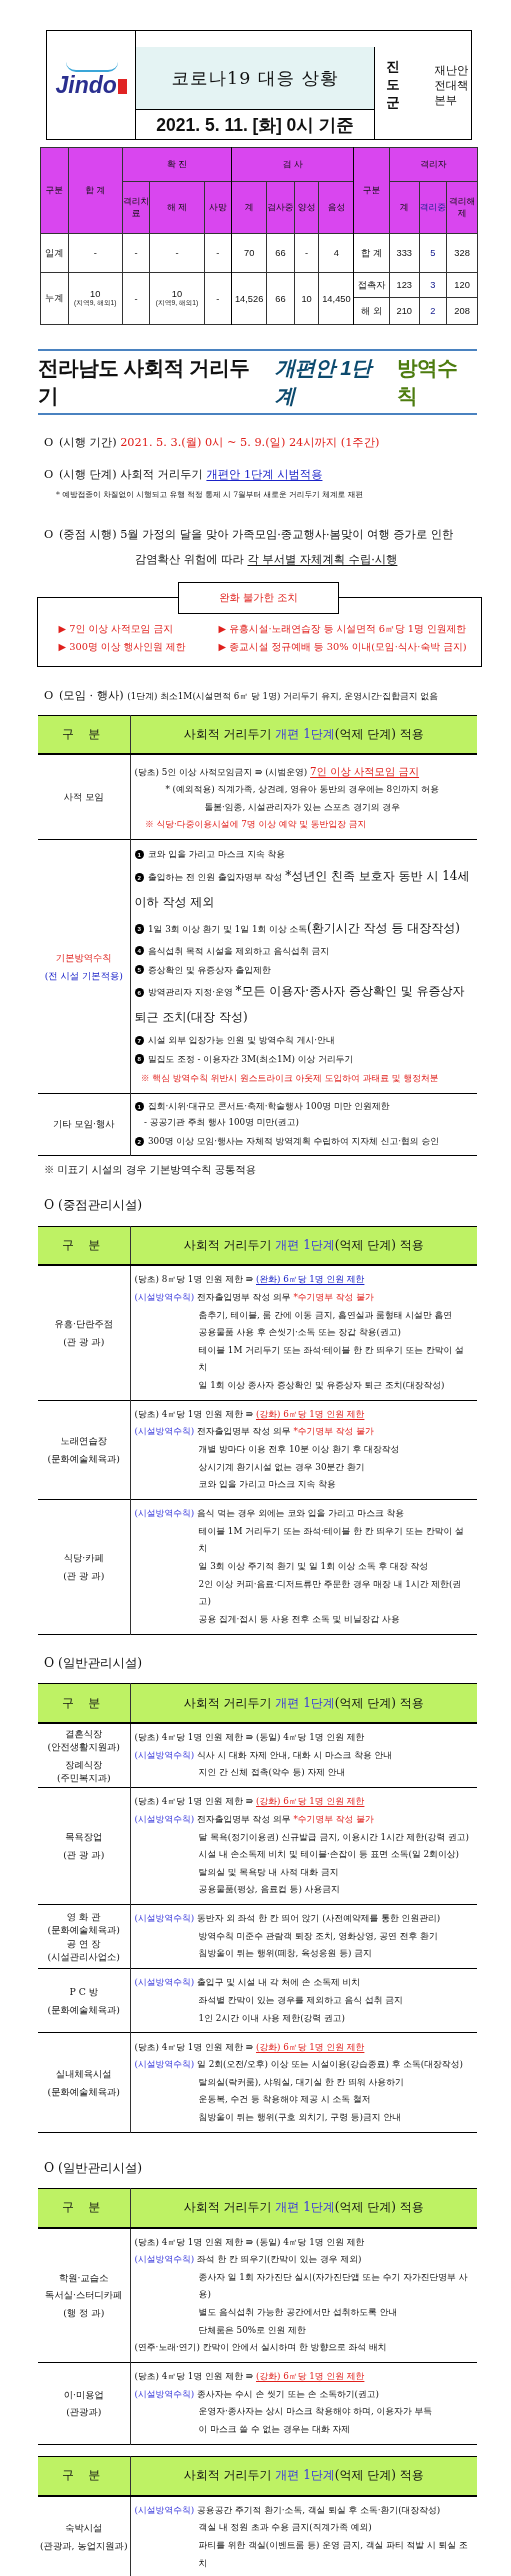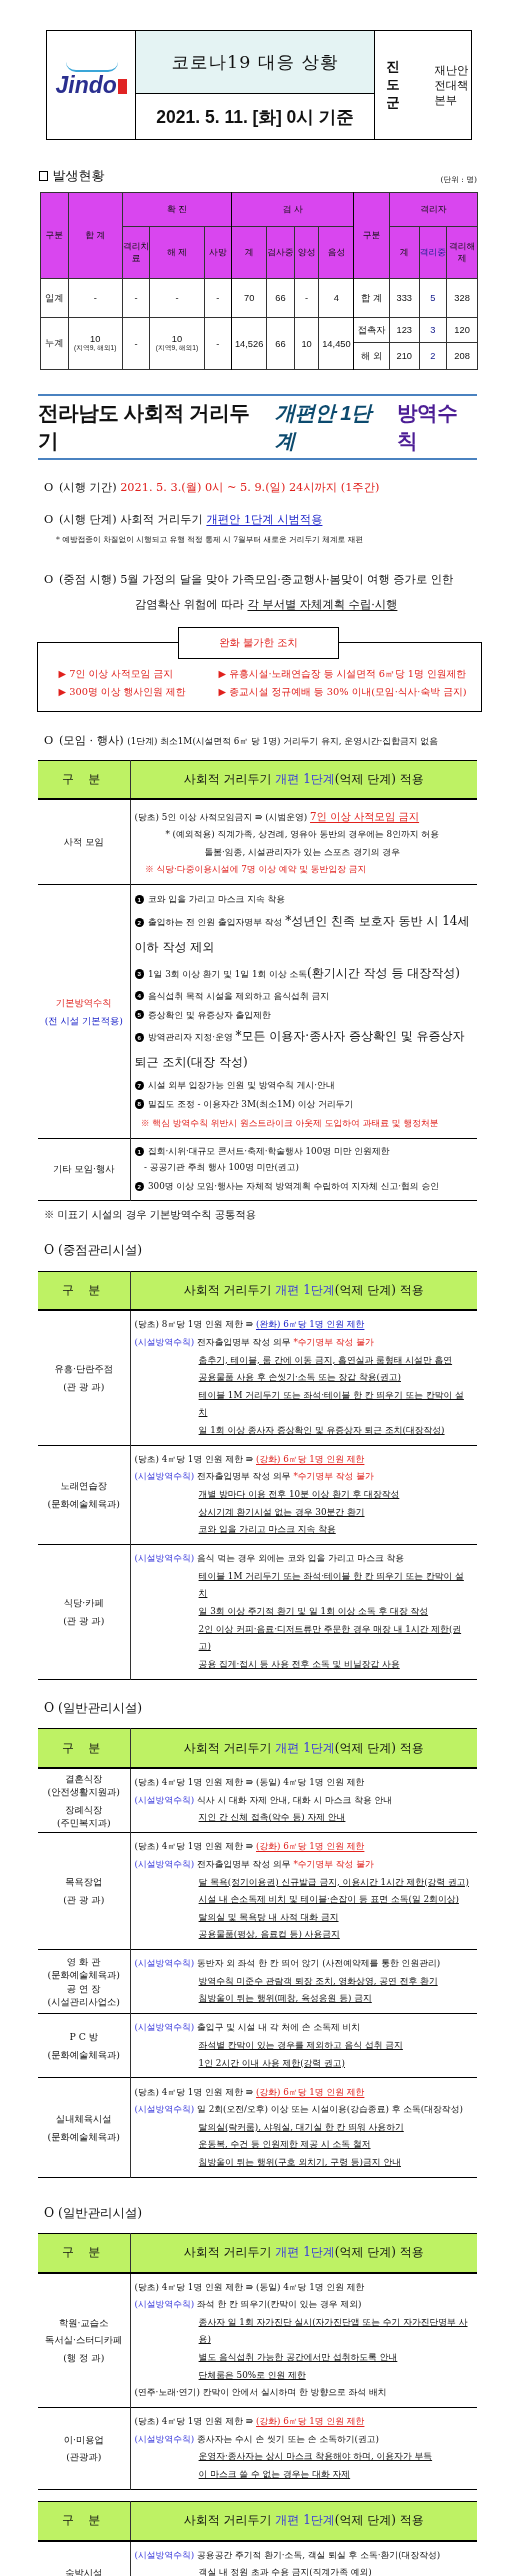--- a/index.html
+++ b/index.html
@@ -9,21 +9,21 @@
   .blue { color: #1a22c8; }
   .lblue { color: #3a3adc; }
   .u { text-decoration: underline; text-underline-offset: 1.5px; }
 
   
   .hdr { margin: 0 auto 0 46px; width: 426px; height: 110px; border: 1.5px solid #000; display: flex; }
   .hdr-logo { width: 89px; border-right: 0.5px solid #000; display: flex; align-items: center; justify-content: center; }
   .logo-txt { font-family: "Liberation Sans", sans-serif; font-style: italic; font-weight: bold; font-size: 23px; color: #2a2f8f; position: relative; }
   .logo-wave { position: absolute; top: -9.3px; left: 10.3px; width: 52px; height: 9.3px; border-bottom: 2.6px solid #3aa6d8; border-radius: 0 0 31px 31px; }
   .logo-badge { display: inline-block; width: 8.2px; height: 15.5px; background: #e02424; margin-left: 1.5px; vertical-align: middle; }
-  .hdr-mid { width: 239px; border-right: 0.5px solid #000; display: flex; flex-direction: column; }
+  .hdr-mid { width: 239px; border-right: 0.5px solid #000; display: flex; flex-direction: column; margin-top: 16px; }
   .hdr-title { height: 63px; background: #e4f3f3; border-bottom: 0.5px solid #000; display: flex; align-items: center; justify-content: center; font-size: 17.5px; letter-spacing: 1px; }
   .hdr-date { flex: 1; display: flex; align-items: center; justify-content: center; font-family: "Liberation Sans", sans-serif; font-size: 17.5px; font-weight: bold; }
   .hdr-right { flex: 1; display: flex; flex-direction: row; align-items: center; justify-content: center; gap: 5.2px; }
   .hdr-org { font-size: 13.4px; font-weight: bold; letter-spacing: 11.3px; padding-left: 11.3px; }
   .hdr-dept { font-size: 11.3px; }
 
   
   .sec-head { margin: 27px 0 0 39px; width: 438px; display: flex; justify-content: space-between; align-items: flex-end; }
   .sec-title { font-size: 13px; }
   .sec-title .box { display: inline-block; width: 9.3px; height: 10.3px; border: 0.8px solid #000; margin-right: 4.1px; vertical-align: -1px; }
@@ -33,21 +33,21 @@
   table.stats { border-top: 1.5px solid #000; border-bottom: 1.5px solid #000; }
   table.stats th { background: #d946ef; font-size: 8.8px; }
   table.stats .dbl { border-left: 1.5px double #000; }
   .stat-sub { font-size: 6.7px; }
   .stat-bold { font-weight: bold; }
   .navy { color: #1a2290; }
 
   
   .banner { margin: 24px 0 0 38px; width: 439px; border-top: 2.1px solid #4a82c0; border-bottom: 2.6px solid #4a82c0; height: 66px; display: flex; align-items: center; justify-content: center; font-family: "Liberation Sans", sans-serif; font-weight: bold; font-size: 20.6px; letter-spacing: -0.5px; }
   .banner .b2 { color: #0c4a6e; margin: 0 6.2px; font-style: italic; }
-  .banner .b3 { color: #4c1d95; }
+  .banner .b3 { color: #4d7c0f; }
 
   .bullet { margin-left: 44px; font-size: 11.3px; line-height: 1.4; }
   .bullet .o { margin-right: 2.1px; }
   .b-period { margin-top: 19.6px; }
   .b-stage { margin-top: 16.5px; }
   .note { margin: 7.2px 0 0 56px; font-size: 7.7px; }
   .b-focus { margin-top: 27px; }
   .focus-l2 { margin-left: 135px; font-size: 11.3px; margin-top: 9.3px; }
 
   
@@ -60,21 +60,21 @@
 
   
   table.rules { margin: 11.3px 0 0 38px; width: 439px; border-collapse: collapse; font-size: 8.8px; }
   table.rules { border-top: 1.5px solid #000; border-bottom: 1.5px solid #000; }
   table.rules th { background: #bef264; font-weight: normal; font-size: 12px; height: 39px; border-bottom: 2.1px double #000; }
   table.rules th.col1 { width: 92px; border-right: 0.5px solid #333; letter-spacing: 5.2px; }
   table.rules th .hl { color: #3a3adc; }
   table.rules td { border-top: 0.5px solid #000; vertical-align: middle; }
   table.rules td.cat { width: 92px; border-right: 0.5px solid #333; text-align: center; line-height: 1.9; font-size: 9.3px; }
   table.rules td.body { padding: 5.2px 7.2px 5.2px 4.1px; line-height: 2.0; }
-  .ind { padding-left: 64px; text-decoration: underline; }
+  .ind { padding-left: 64px; }
   .center { text-align: center; }
   .cat-red { color: #e0201c; }
   .cat-blue { color: #1a22c8; }
   .circle-num { display: inline-block; width: 9.3px; height: 9.3px; border-radius: 50%; background: #000; color: #fff; font-size: 6.2px; text-align: center; line-height: 9.3px; margin-right: 4.1px; font-family: "Liberation Sans", sans-serif; font-weight: bold; vertical-align: 0.5px; }
   .inline-note { font-size: 12px; }
   .rule-note { margin: 7.2px 0 0 44px; font-size: 10.3px; }
   .sub-head { margin: 20.6px 0 0 44px; font-size: 12.4px; }
   .sub-head.sm-gap { margin-top: 27px; }
 </style>
 </head>
@@ -89,24 +89,20 @@
     <div class="hdr-mid">
       <div class="hdr-title">코로나19 대응 상황</div>
       <div class="hdr-date">2021. 5. 11. [화] 0시 기준</div>
     </div>
     <div class="hdr-right">
       <div class="hdr-org">진 도 군</div>
       <div class="hdr-dept">재난안전대책본부</div>
     </div>
   </div>
 
-  <div class="sec-head">
-    <div class="sec-title"><span class="box"></span><span>발생현황</span></div>
-    <div class="unit">(단위 : 명)</div>
-  </div>
 
   <table class="stats">
     <tbody>
         <tr style="height:34px">
       <th rowspan="2" style="width:28px">구분</th>
       <th rowspan="2" style="width:55px">합 계</th>
       <th colspan="3">확 진</th>
       <th colspan="4" class="dbl">검 사</th>
       <th rowspan="2" class="dbl" style="width:36px">구분</th>
       <th colspan="3">격리자</th>
@@ -357,21 +353,21 @@
     </tr>
     <tr>
       <td class="cat">
             <div>실내체육시설</div>
             <div>(문화예술체육과)</div>
           </td>
       <td class="body">
         <div><span>(당초) 4㎡당 1명 인원 제한 ⇛</span> <span class="red u">(강화) 6㎡당 1명 인원 제한</span></div>
         <div><span class="lblue">(시설방역수칙)</span> <span>일 2회(오전/오후) 이상 또는 시설이용(강습종료) 후 소독(대장작성)</span></div>
         <div class="ind">탈의실(락커룸), 샤워실, 대기실 한 칸 띄워 사용하기</div>
-        <div class="ind">운동복, 수건 등 인원제한 제공 시 소독 철저</div>
+        <div class="ind">운동복, 수건 등 착용해야 제공 시 소독 철저</div>
         <div class="ind">침방울이 튀는 행위(구호 외치기, 구령 등)금지 안내</div>
       </td>
     </tr>
   </tbody>
     </table>
 
   <div class="sub-head sm-gap">O (일반관리시설)</div>
   <table class="rules">
     <tbody>
         <tr>

